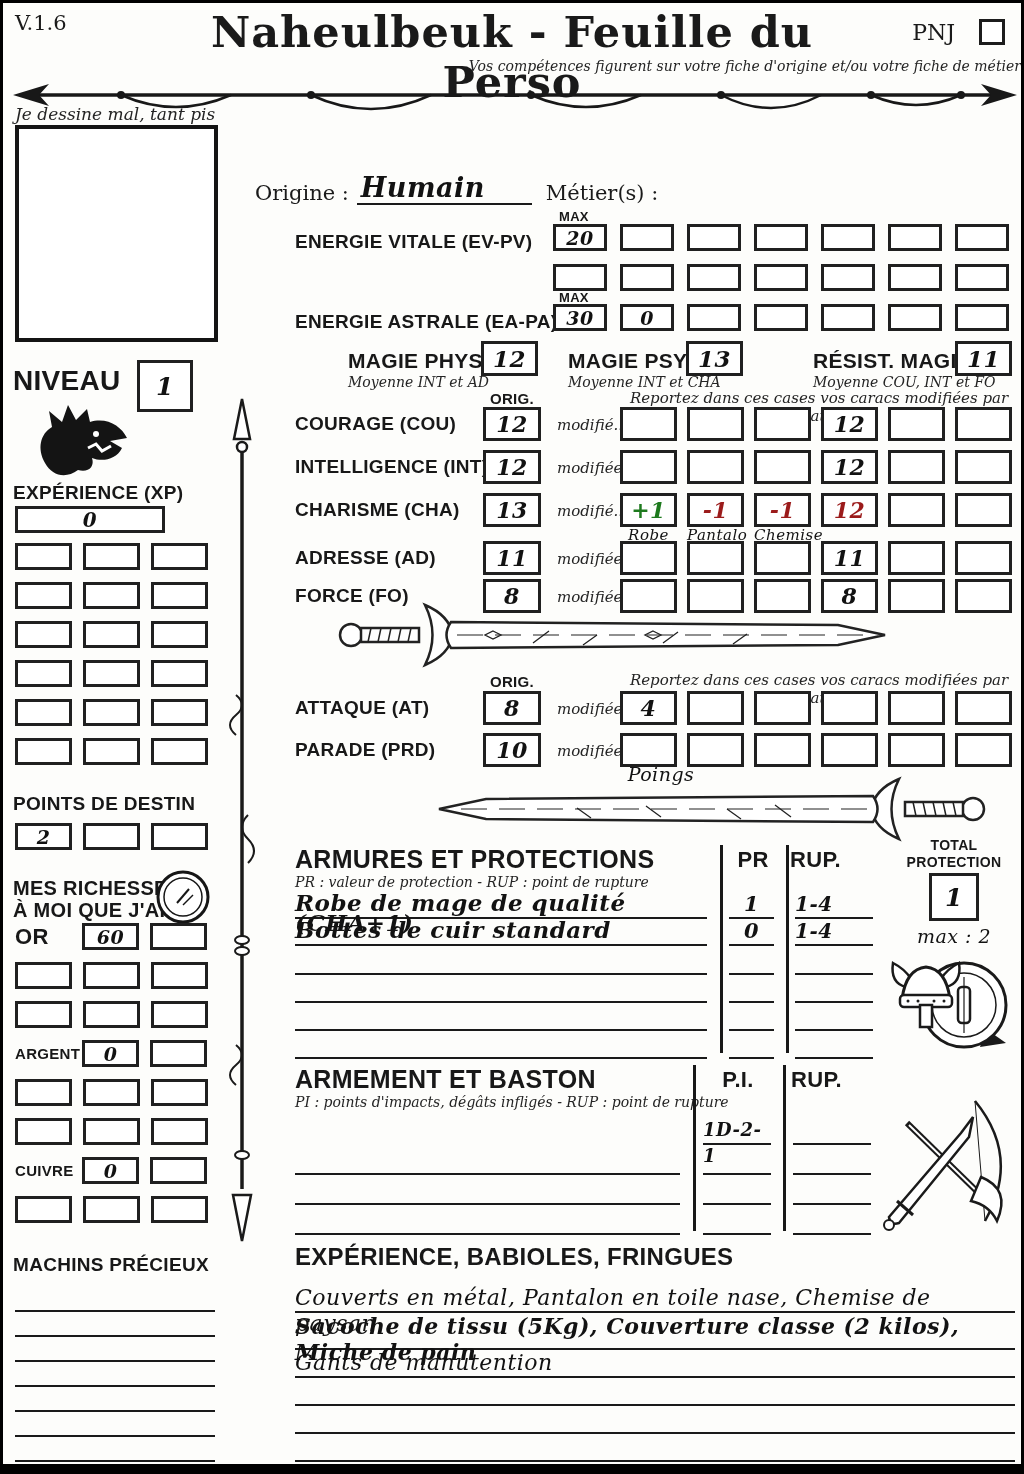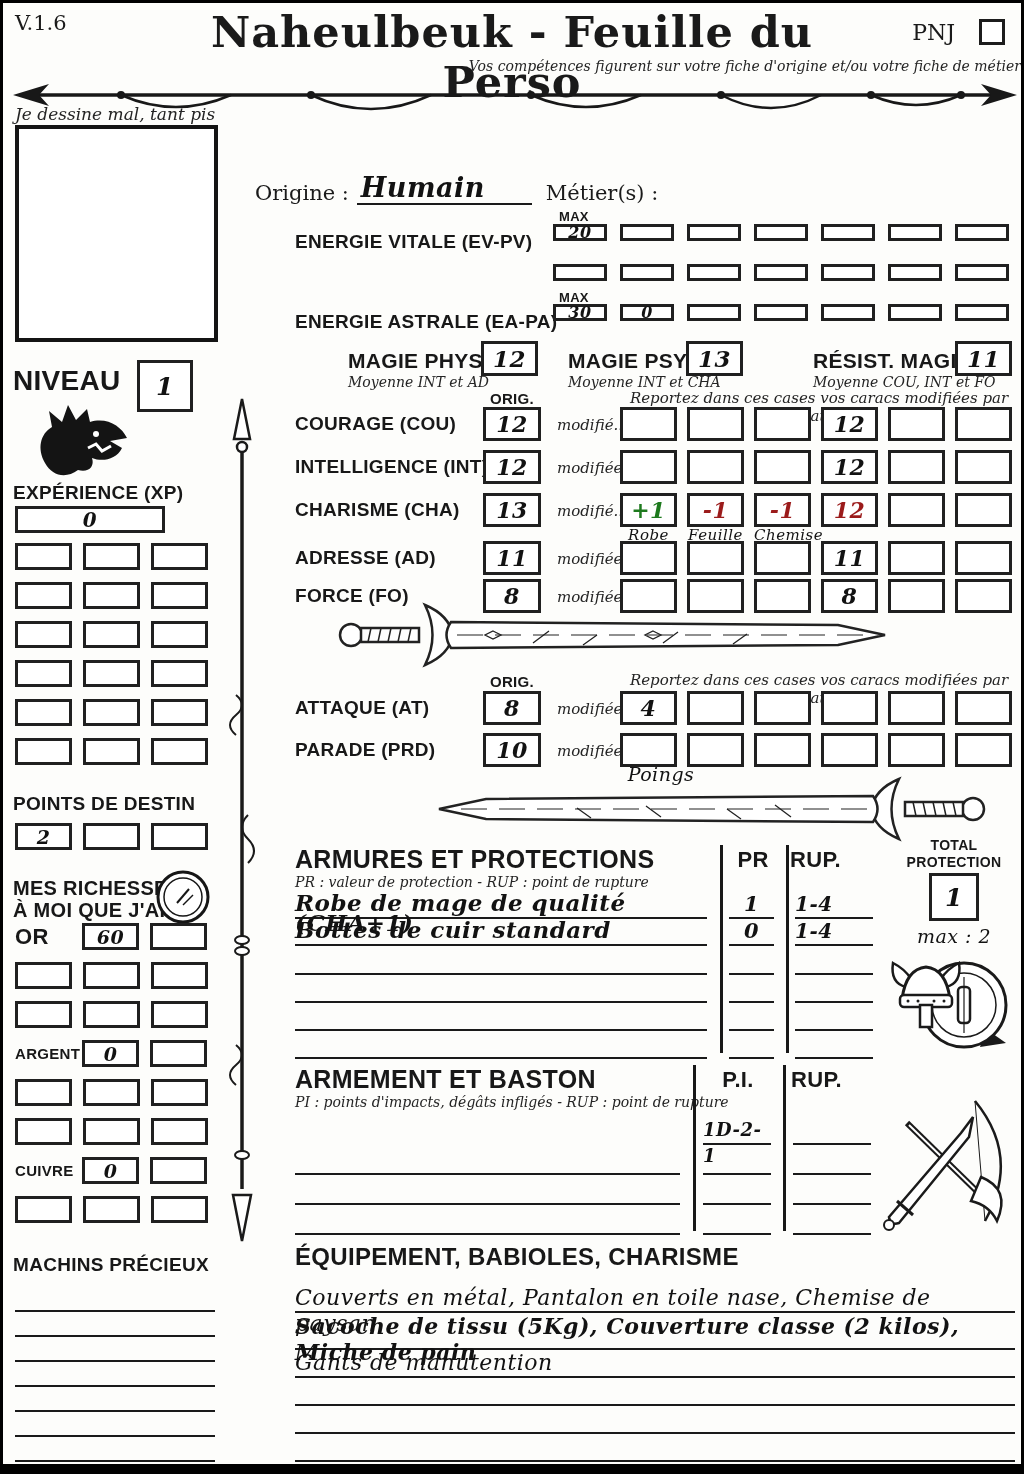--- a/index.html
+++ b/index.html
@@ -14,21 +14,21 @@
   .bx{border:3px solid #202020;background:#fff;display:flex;align-items:center;justify-content:center}
   .ln{border-bottom:2.5px solid #1a1a1a}
   .c-pos{color:#1e7a1e}.c-neg{color:#9b1b1b}
   .flex{display:flex}
   .crow{position:absolute;left:292px;width:720px;height:34px}
   .crow .lbl{position:absolute;left:0;top:6px;font-size:19px}
   .crow .orig{position:absolute;left:188px;top:0;width:58px;height:34px;font-size:22px}
   .crow .mod{position:absolute;left:262px;top:9px;font-size:15px}
   .crow .boxes{position:absolute;left:325px;top:0;display:flex;gap:10px}
   .crow .boxes .bx{width:57px;height:34px;font-size:22px}
-  .ebx{width:54px;height:17px;font-size:16px}
+  .ebx{width:54px;height:27px;font-size:19px}
   .mbx{width:57px;height:27px;font-size:19px}
   .tbl .vdiv{position:absolute;top:0;width:2.5px;background:#181818}
   svg{display:block}
 </style>
 </head>
 <body>
 
 <div class="page">
 
   <div class="abs se" style="left:12px;top:8px;font-size:21px">V.1.6</div>
@@ -276,21 +276,21 @@
     <span class="boxes">
       <span class="bx hw c-pos">+1</span>
       <span class="bx hw c-neg">-1</span>
       <span class="bx hw c-neg">-1</span>
       <span class="bx hw c-neg">12</span>
       <span class="bx"></span>
       <span class="bx"></span>
     </span>
   </div>
   <div class="abs hw" style="left:617px;top:523px;width:57px;text-align:center;font-size:15px;font-weight:normal">Robe de</div>
-  <div class="abs hw" style="left:684px;top:523px;width:57px;text-align:center;font-size:15px;font-weight:normal">Feuille</div>
+  <div class="abs hw" style="left:684px;top:523px;width:57px;text-align:center;font-size:15px;font-weight:normal">Pantalo</div>
   <div class="abs hw" style="left:751px;top:523px;width:57px;text-align:center;font-size:15px;font-weight:normal">Chemise</div>
 
   <div class="crow" style="top:538px">
     <span class="lbl h">ADRESSE (AD)</span>
     <span class="orig bx hw">11</span>
     <span class="mod sc">modifiée...</span>
     <span class="boxes">
       <span class="bx"></span>
       <span class="bx"></span>
       <span class="bx"></span>
@@ -455,21 +455,21 @@
       <line x1="30" y1="26" x2="116" y2="110" stroke="#1a1a1a" stroke-width="6"></line>
       <line x1="32" y1="28" x2="114" y2="108" stroke="#fff" stroke-width="2"></line>
       <path d="M104,80 q30,12 16,44 q-8,-16 -26,-20 Z" fill="#fff" stroke="#1a1a1a" stroke-width="2.5"></path>
       <path d="M12,120 L84,36 L96,20 L92,40 L22,126 q-9,3 -10,-6 Z" fill="#fff" stroke="#1a1a1a" stroke-width="2.5"></path>
       <line x1="20" y1="104" x2="36" y2="118" stroke="#1a1a1a" stroke-width="3"></line>
       <circle cx="12" cy="128" r="5" fill="#fff" stroke="#1a1a1a" stroke-width="2"></circle>
     </svg>
   </div>
 
   <div class="abs" style="left:292px;top:1240px;width:720px">
-    <div class="h" style="font-size:24px">ÉQUIPEMENT, BABIOLES, CHARISME</div>
+    <div class="h" style="font-size:24px">EXPÉRIENCE, BABIOLES, FRINGUES</div>
     <div style="margin-top:14px">
       <div class="ln hw" style="height:28px;font-size:22px;line-height:26px;font-weight:normal">Couverts en métal, Pantalon en toile nase, Chemise de paysan</div>
       <div class="ln hw" style="height:37px;font-size:22px;line-height:26px;font-weight:bold">Sacoche de tissu (5Kg), Couverture classe (2 kilos), Miche de pain</div>
       <div class="ln hw" style="height:28px;font-size:22px;line-height:26px;font-weight:normal">Gants de manutention</div>
       <div class="ln" style="height:28px"></div>
       <div class="ln" style="height:28px"></div>
       <div class="ln" style="height:28px"></div>
       <div class="ln" style="height:28px"></div>
     </div>
   </div>

